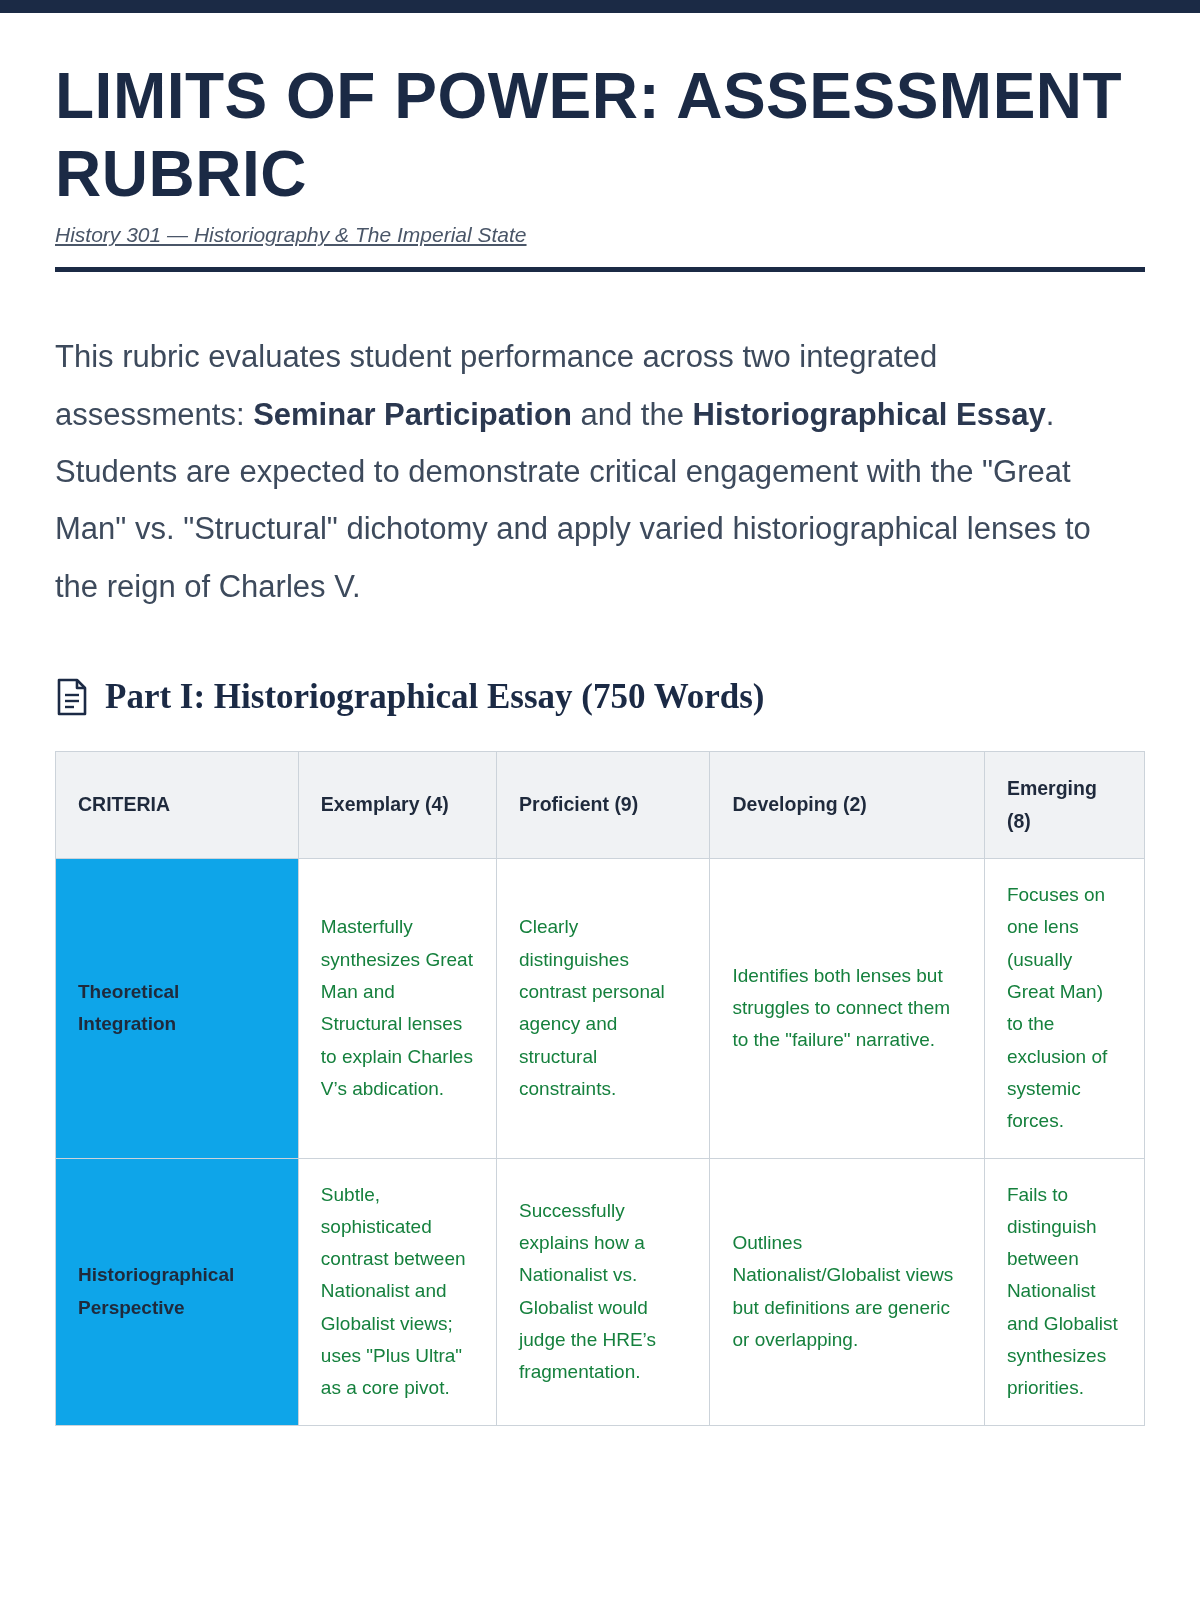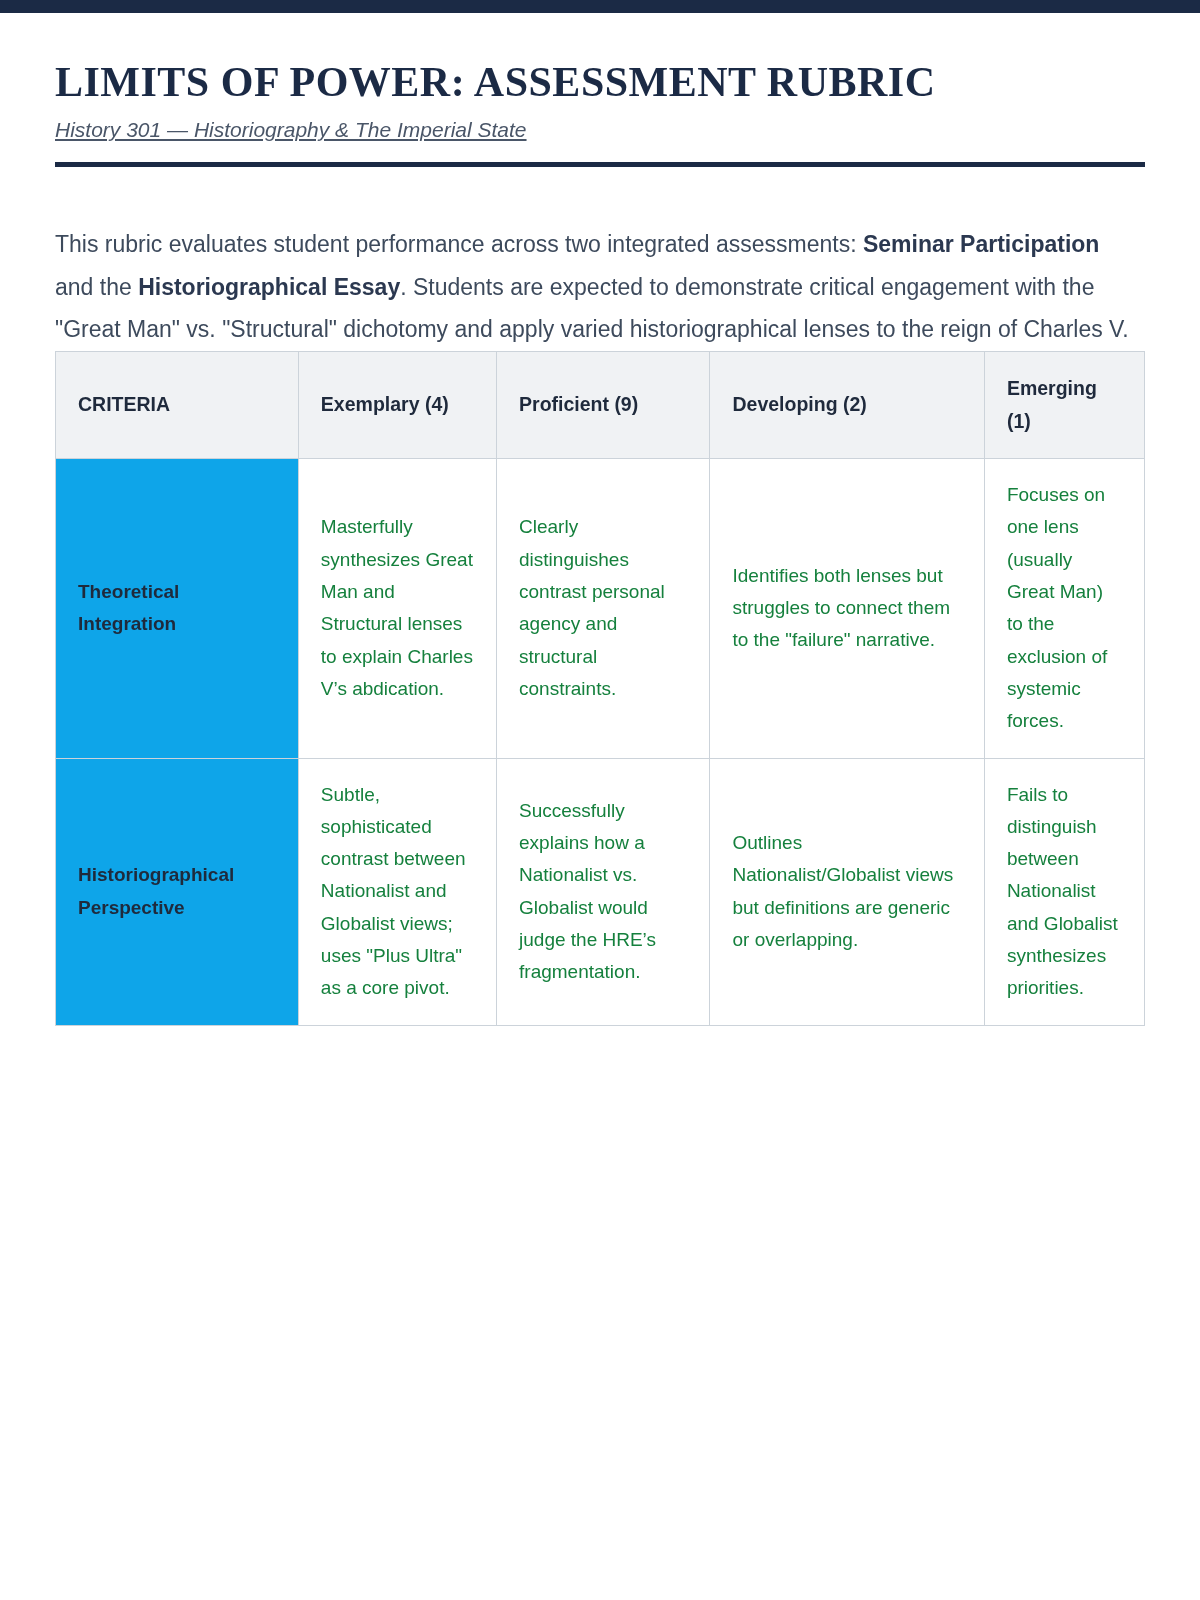--- a/index.html
+++ b/index.html
@@ -13,42 +13,42 @@
   }
   .topbar {
     width: 100%;
     height: 13px;
     background: #1b2a45;
   }
   .container {
     padding: 44px 55px 0 55px;
   }
   h1.page-title {
-    font-family: Liberation Serif, serif;
+    font-family: Liberation Sans, sans-serif;
     font-weight: 700;
-    font-size: 42px;
+    font-size: 64px;
     line-height: 1.22;
     color: #1b2a45;
     letter-spacing: 0.5px;
     margin: 0 0 10px 0;
   }
   .subtitle {
     font-style: italic;
     font-size: 21px;
     color: #4a5668;
     margin: 4px 0 20px 0;
     text-decoration: underline;
   }
   .rule {
     height: 5px;
     background: #1b2a45;
     margin: 0 0 56px 0;
   }
   .intro {
-    font-size: 23px;
+    font-size: 31px;
     line-height: 1.85;
     color: #3d4a5c;
     max-width: 1080px;
     margin-top: 24px;
   }
   .intro b {
     color: #2b3850;
     font-weight: 700;
   }
   h2.section-heading {
@@ -110,36 +110,48 @@
 <div class="container">
 
   <h1 class="page-title">LIMITS OF POWER: ASSESSMENT RUBRIC</h1>
 
   <p class="subtitle">History 301 — Historiography &amp; The Imperial State</p>
 
   <div class="rule"></div>
 
   <p class="intro"><span>This rubric evaluates student performance across two integrated assessments: </span><b>Seminar Participation</b><span> and the </span><b>Historiographical Essay</b><span>. Students are expected to demonstrate critical engagement with the "Great Man" vs. "Structural" dichotomy and apply varied historiographical lenses to the reign of Charles V.</span></p>
 
+  <h2 class="section-heading">
+    <span class="doc-icon">
+      <svg width="34" height="38" viewBox="0 0 34 38" fill="none" xmlns="http://www.w3.org/2000/svg">
+        <path d="M4 2 H22 L30 10 V36 H4 Z" stroke="#1b2a45" stroke-width="2.6" fill="none" stroke-linejoin="round"></path>
+        <path d="M22 2 V10 H30" stroke="#1b2a45" stroke-width="2.6" fill="none" stroke-linejoin="round"></path>
+        <line x1="10" y1="17" x2="24" y2="17" stroke="#1b2a45" stroke-width="2.4"></line>
+        <line x1="10" y1="23" x2="24" y2="23" stroke="#1b2a45" stroke-width="2.4"></line>
+        <line x1="10" y1="29" x2="19" y2="29" stroke="#1b2a45" stroke-width="2.4"></line>
+      </svg>
+    </span>
+    <span>Part I: Historiographical Essay (750 Words)</span>
+  </h2>
 
   <table class="rubric">
     <colgroup>
       <col class="c-criteria">
       <col class="c-exemplary">
       <col class="c-proficient">
       <col class="c-developing">
       <col class="c-emerging">
     </colgroup>
     <thead>
       <tr>
         <th>CRITERIA</th>
         <th>Exemplary (4)</th>
         <th>Proficient (9)</th>
         <th>Developing (2)</th>
-        <th>Emerging (1)</th>
+        <th>Emerging (8)</th>
       </tr>
     </thead>
     <tbody>
       <tr>
         <td class="criteria-cell">Theoretical Integration</td>
         <td>Masterfully synthesizes Great Man and Structural lenses to explain Charles V’s abdication.</td>
         <td>Clearly distinguishes contrast personal agency and structural constraints.</td>
         <td>Identifies both lenses but struggles to connect them to the "failure" narrative.</td>
         <td>Focuses on one lens (usually Great Man) to the exclusion of systemic forces.</td>
       </tr>

